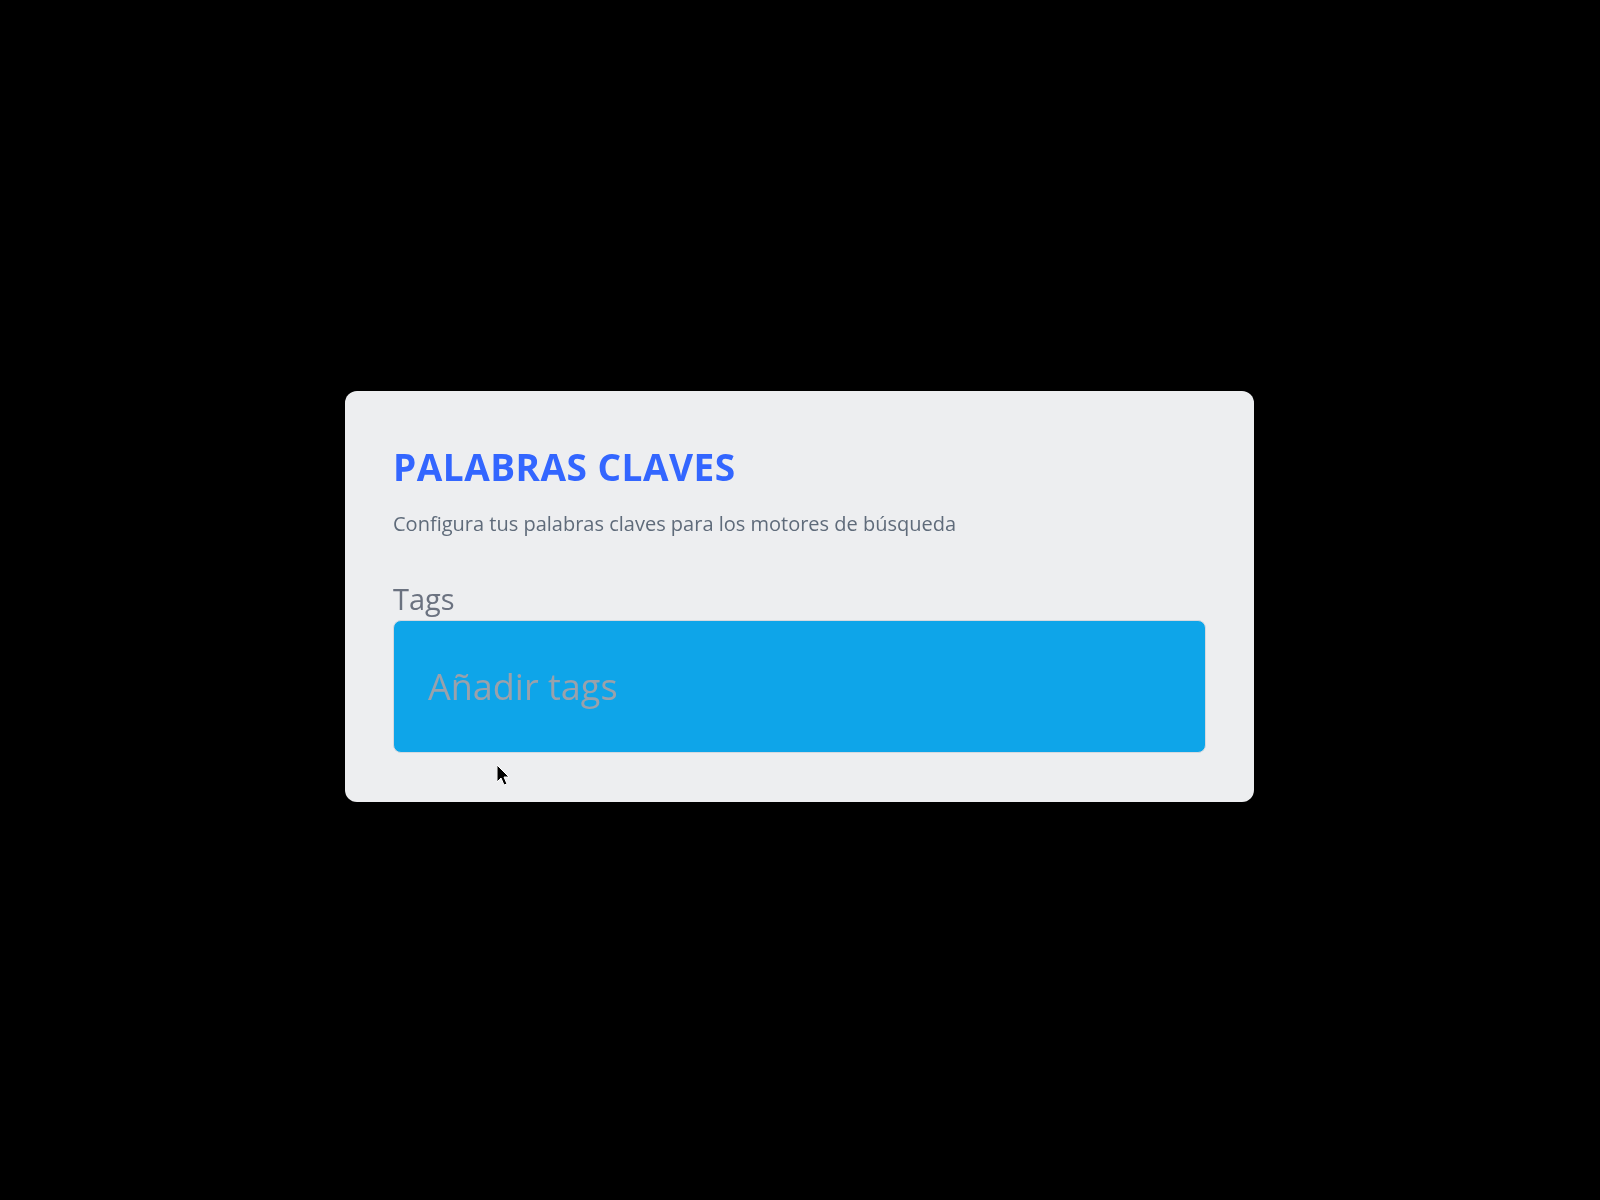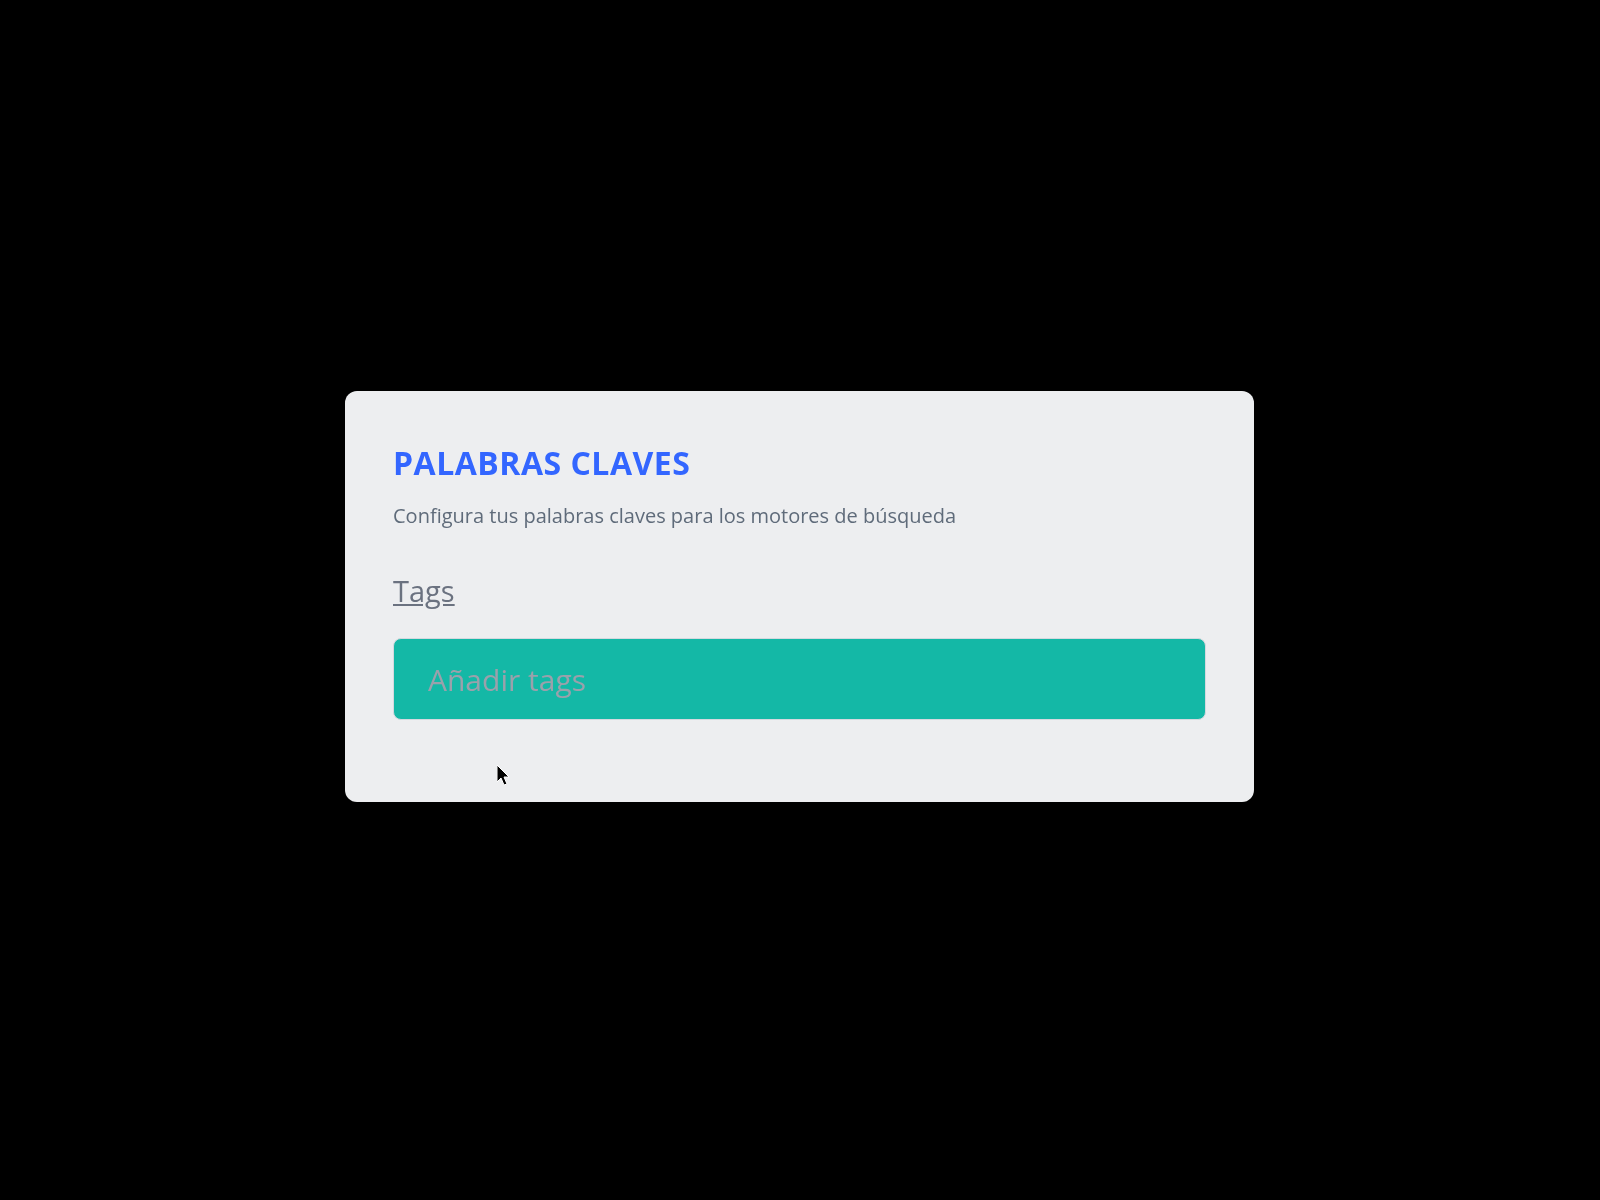--- a/index.html
+++ b/index.html
@@ -21,46 +21,45 @@
       top: 391px;
       width: 909px;
       height: 411px;
       background: #edeef0;
       border-radius: 12px;
       box-shadow: 0 2px 8px rgba(0,0,0,0.15);
       padding: 50px 48px 48px 48px;
     }
     .card-title {
       color: #3366ff;
-      font-size: 32px;
+      font-size: 37px;
       font-weight: 700;
       letter-spacing: 0.5px;
       margin-bottom: 18px;
     }
     .card-subtitle {
       color: #5f6b7a;
       font-size: 20px;
       font-weight: 400;
       margin-bottom: 42px;
     }
     .field-label {
       color: #6b7280;
       font-size: 29px;
       font-weight: 400;
-      margin-bottom: 28px;
-      text-decoration: underline;
+      margin-bottom: 2px;
     }
     .tag-input {
       width: 100%;
-      height: 82px;
-      background: #14b8a6;
+      height: 133px;
+      background: #0ea5e9;
       border: 1px solid #d5d9df;
       border-radius: 8px;
       padding: 0 34px;
-      font-size: 30px;
+      font-size: 36px;
       color: #333;
       display: flex;
       align-items: center;
       outline: none;
       font-family: inherit;
     }
     .tag-input::placeholder {
       color: #9aa1ab;
     }
     .cursor {

